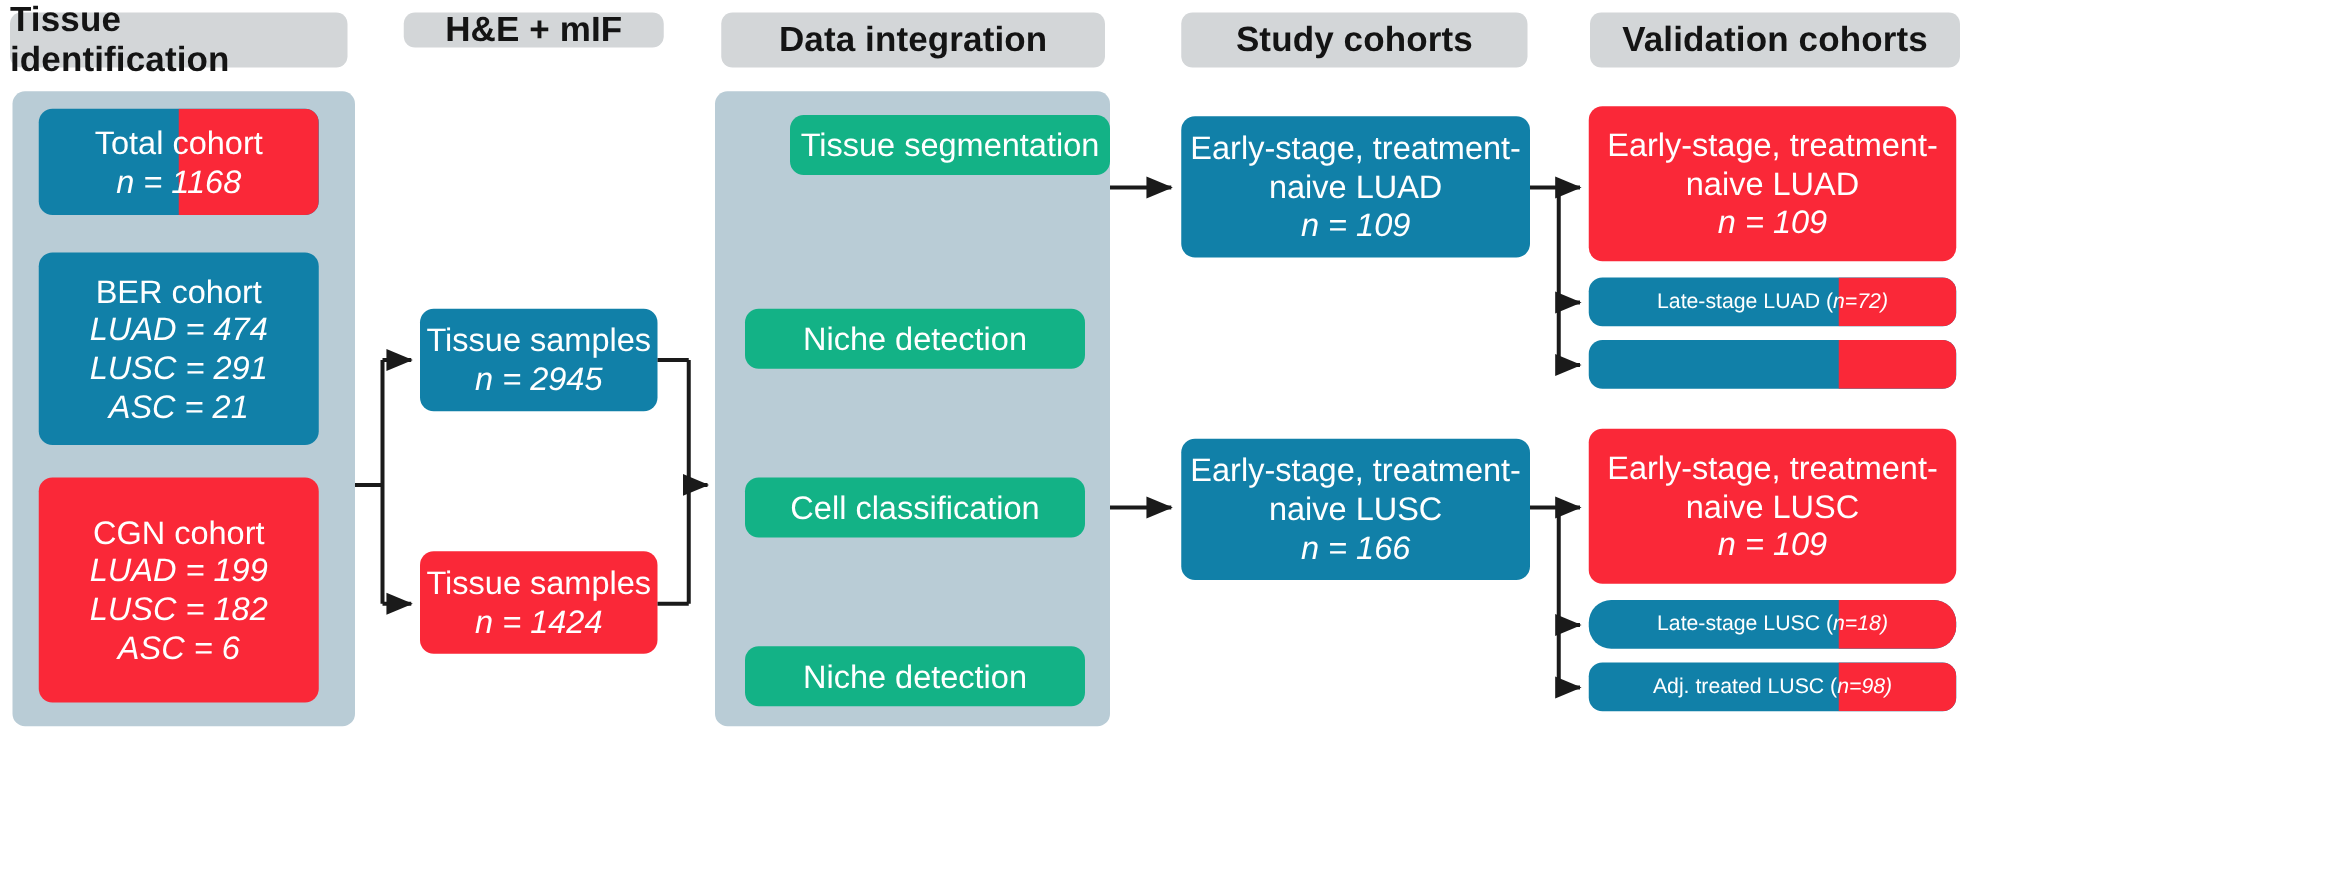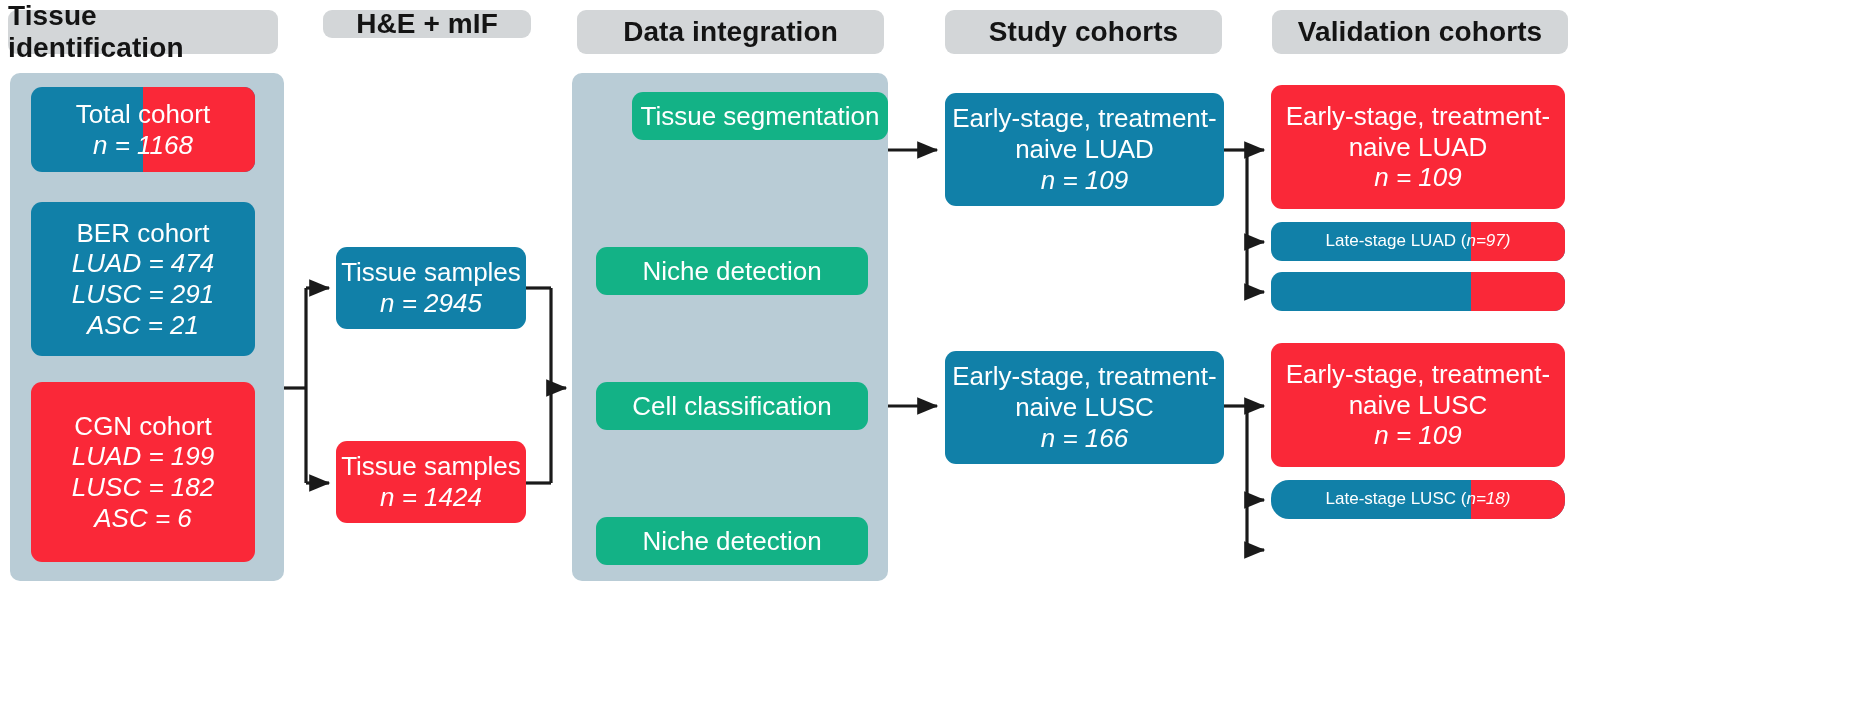--- a/index.html
+++ b/index.html
@@ -140,21 +140,21 @@
     <div class="content">
       <span class="ln f26">Early-stage, treatment-</span>
       <span class="ln f26">naive LUAD</span>
       <span class="ln f26 it">n = 109</span>
     </div>
   </div>
 
   <div class="node split" style="left:1271px; top:222px; width:294px; height:39px;">
     <div class="splitfill" style="width:32%;"></div>
     <div class="content">
-      <span class="ln f17"><span>Late-stage LUAD (</span><span class="it">n</span><span class="it">=97)</span></span>
+      <span class="ln f17"><span>Late-stage LUAD (</span><span class="it">n</span><span class="it">=72)</span></span>
     </div>
   </div>
 
   <div class="node split" style="left:1271px; top:272px; width:294px; height:39px;">
     <div class="splitfill" style="width:32%;"></div>
   </div>
 
   <div class="node red" style="left:1271px; top:343px; width:294px; height:124px;">
     <div class="content">
       <span class="ln f26">Early-stage, treatment-</span>
@@ -163,20 +163,26 @@
     </div>
   </div>
 
   <div class="node split" style="left:1271px; top:480px; width:294px; height:39px;border-radius:18px;">
     <div class="splitfill" style="width:32%;"></div>
     <div class="content">
       <span class="ln f17"><span>Late-stage LUSC (</span><span class="it">n</span><span class="it">=18)</span></span>
     </div>
   </div>
 
+  <div class="node split" style="left:1271px; top:530px; width:294px; height:39px;">
+    <div class="splitfill" style="width:32%;"></div>
+    <div class="content">
+      <span class="ln f17"><span>Adj. treated LUSC (</span><span class="it">n</span><span class="it">=98)</span></span>
+    </div>
+  </div>
 
   <svg class="wires" viewBox="0 0 1872 706">
     <defs>
       <marker id="ah" markerWidth="7" markerHeight="7" refX="6.2" refY="3.1" orient="auto" markerUnits="strokeWidth">
         <path d="M0,0.35 L6.6,3.1 L0,5.85 z" fill="#1a1a1a"></path>
       </marker>
     </defs>
     <g stroke="#1a1a1a" stroke-width="3.2" fill="none">
 
       <path d="M284,388 L306,388"></path>

